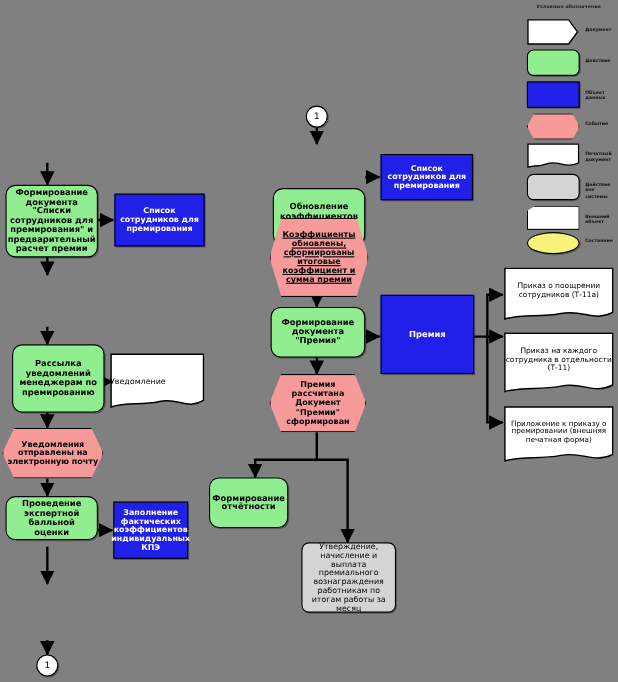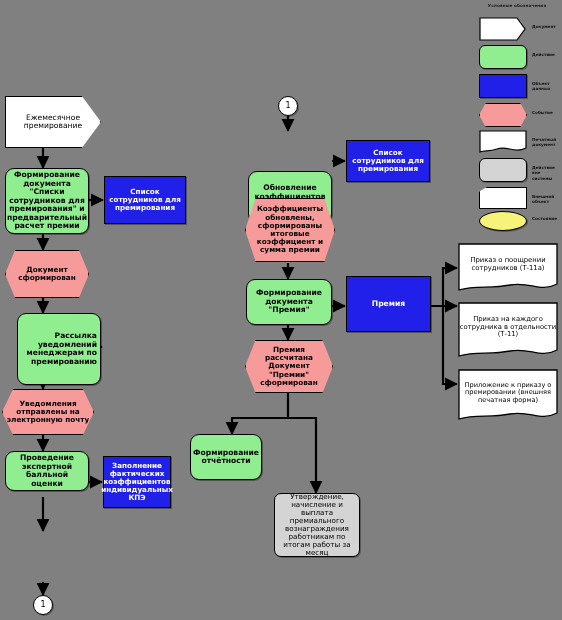--- a/index.html
+++ b/index.html
@@ -142,40 +142,42 @@
 
       <path d="M288,393 L288,418 L232,418 L232,434"></path>
       <path d="M288,418 L316,418 L316,493"></path>
 
       <path d="M431,306 L443,306 L443,268 L457,268"></path>
       <path d="M443,306 L457,306"></path>
       <path d="M443,306 L443,384 L457,384"></path>
     </g>
   </svg>
 
-  <div class="node chev" style="left:5px;top:96px;width:96px;height:52px;clip-path:polygon(0% 0%, 80% 0%, 100% 50%, 80% 100%, 0% 100%);">
-    <span>Ежемесячное премирование</span>
-  </div>
 
   <div class="node proc" style="left:5px;top:168px;width:84px;height:66px;">
     <span>Формирование документа "Списки сотрудников для премирования" и предварительный расчет премии</span>
   </div>
 
   <div class="node data" style="left:104px;top:176px;width:82px;height:48px;">
     <span>Список сотрудников для премирования</span>
   </div>
 
-  <div class="node state" style="left:5px;top:250px;width:84px;height:48px;">
-    <span>Документ сформирован</span>
-  </div>
-
-  <div class="node proc" style="left:17px;top:313px;width:84px;height:72px;text-align:right;">
+
+  <div class="node proc" style="left:11px;top:313px;width:84px;height:62px;">
     <span>Рассылка уведомлений менеджерам по премированию</span>
   </div>
 
+  <div class="docwave" style="left:100px;top:321px;width:86px;height:52px;border:none;background:none;">
+    <svg width="86" height="52">
+      <path d="M1,1 L85,1 L85,43 C70,52 62,40 45,44 C28,48 16,44 1,49 Z" fill="#ffffff" stroke="#000" stroke-width="1.3"></path>
+    </svg>
+    <div class="inner" style="font-size:7.2px;">
+      <span>Уведомление</span>
+    </div>
+  </div>
 
   <div class="node state" style="left:2px;top:389px;width:92px;height:46px;">
     <span>Уведомления отправлены на электронную почту</span>
   </div>
 
   <div class="node proc" style="left:5px;top:451px;width:84px;height:40px;">
     <span>Проведение экспертной балльной оценки</span>
   </div>
 
   <div class="node data" style="left:103px;top:456px;width:68px;height:52px;">
@@ -192,29 +194,29 @@
   </div>
 
   <div class="node proc" style="left:248px;top:131px;width:84px;height:52px;margin-top:40px;">
     <span>Обновление коэффициентов премирования</span>
   </div>
 
   <div class="node data" style="left:346px;top:140px;width:84px;height:42px;">
     <span>Список сотрудников для премирования</span>
   </div>
 
-  <div class="node state" style="left:245px;top:198px;width:90px;height:64px;">
+  <div class="node state" style="left:245px;top:198px;width:90px;height:72px;text-decoration:underline;">
     <span>Коэффициенты обновлены, сформированы итоговые коэффициент и сумма премии</span>
   </div>
 
   <div class="node proc" style="left:246px;top:279px;width:86px;height:46px;">
     <span>Формирование документа "Премия"</span>
   </div>
 
-  <div class="node data" style="left:346px;top:276px;width:85px;height:56px;font-size:7.6px;">
+  <div class="node data" style="left:346px;top:268px;width:85px;height:72px;font-size:7.6px;">
     <span>Премия</span>
   </div>
 
   <div class="node state" style="left:245px;top:340px;width:88px;height:53px;">
     <span>Премия рассчитана Документ "Премии" сформирован</span>
   </div>
 
   <div class="node proc" style="left:190px;top:434px;width:72px;height:46px;">
     <span>Формирование отчётности</span>
   </div>

